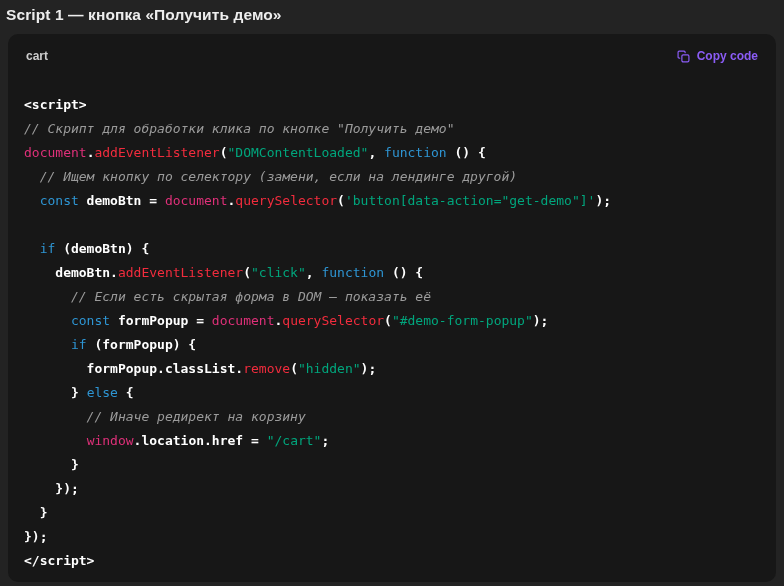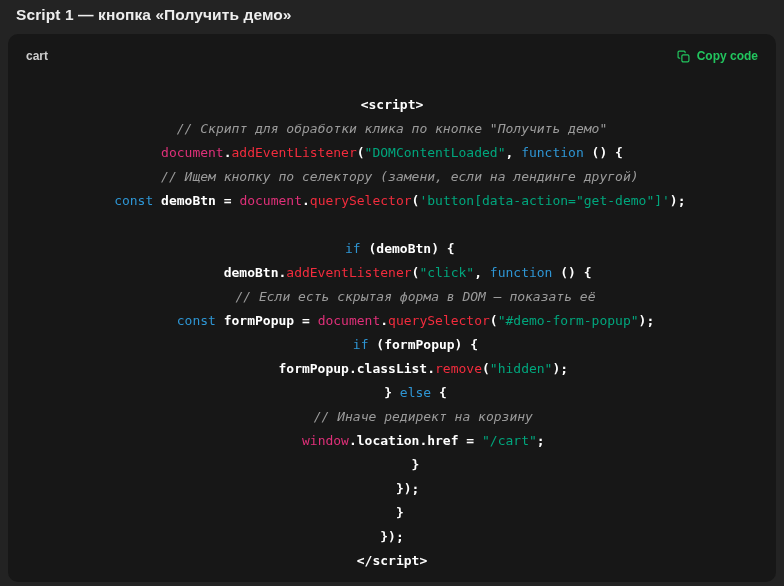--- a/index.html
+++ b/index.html
@@ -4,21 +4,21 @@
 <style>
   * { margin: 0; padding: 0; box-sizing: border-box; }
   html, body {
     width: 784px; height: 586px;
     overflow: hidden;
     background: var(--bg-outer, #232323);
     font-family: "Liberation Sans", sans-serif;
   }
   .page-title {
     position: absolute;
-    left: 16px; top: 6px;
+    left: 6px; top: 6px;
     font-size: 15.5px;
     font-weight: 700;
     color: #ededed;
     letter-spacing: 0.1px;
   }
   .code-block {
     position: absolute;
     left: 8px; top: 34px;
     width: 768px; height: 548px;
     background: var(--bg-code, #171717);
@@ -36,35 +36,34 @@
     font-size: 12px;
     color: #cdcdcd;
     font-weight: 700;
   }
   .copy-btn {
     display: flex;
     align-items: center;
     gap: 7px;
     background: none;
     border: none;
-    color: #22c55e;
+    color: #8b5cf6;
     font-family: "Liberation Sans", sans-serif;
     font-size: 12px;
     font-weight: 600;
     cursor: pointer;
     padding: 0;
   }
   .copy-btn svg { display: block; }
   .code-content {
     padding: 21px 16px 10px 16px;
     font-family: "DejaVu Sans Mono", "Liberation Mono", monospace;
     font-size: 13px;
     line-height: 24px;
     white-space: pre;
-    text-align: center;
   }
   .code-line { height: 24px; }
   .tok-pl { color: var(--tok-pl, #ffffff); font-weight: 700; }
   .tok-cm { color: var(--tok-cm, #9b9b9b); font-style: italic; }
   .tok-kw { color: var(--tok-kw, #2e95d3); }
   .tok-st { color: var(--tok-st, #00a67d); }
   .tok-vr { color: var(--tok-vr, #df3079); margin-top: 48px; }
   .tok-fn { color: var(--tok-fn, #f22c3d); }
 </style>
 </head>

